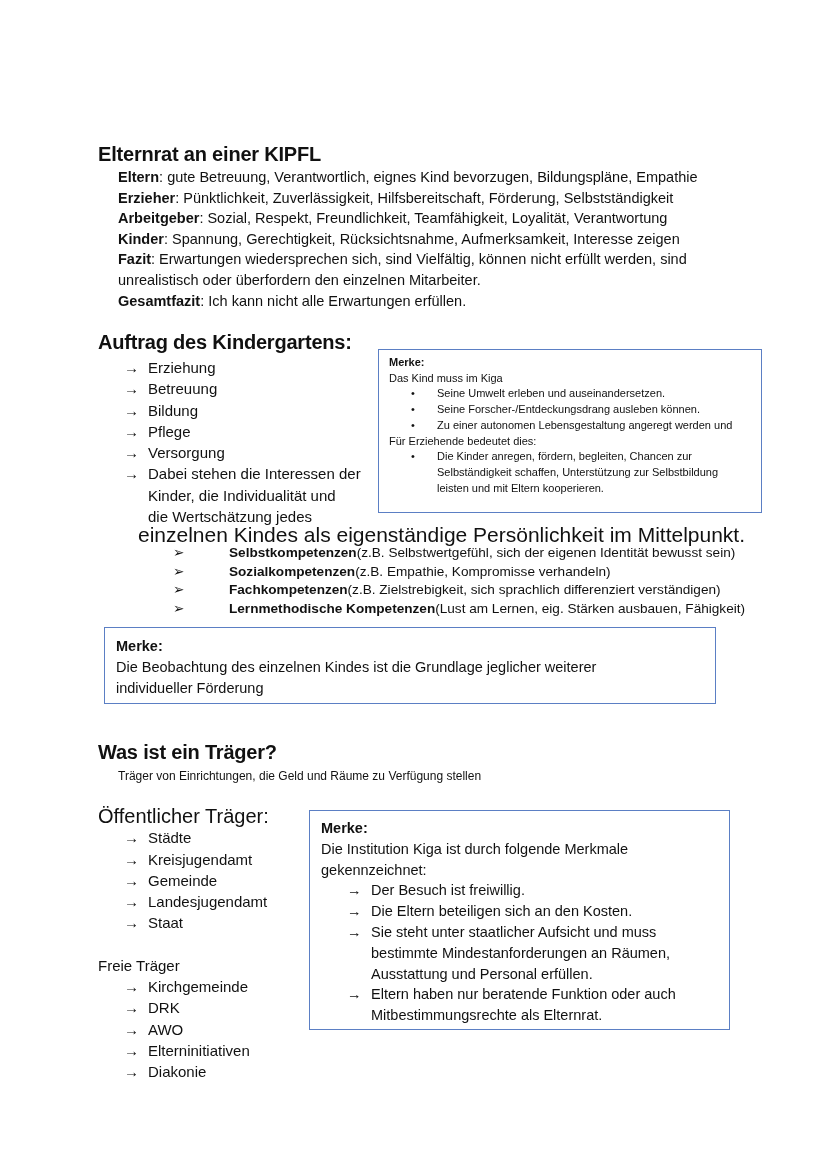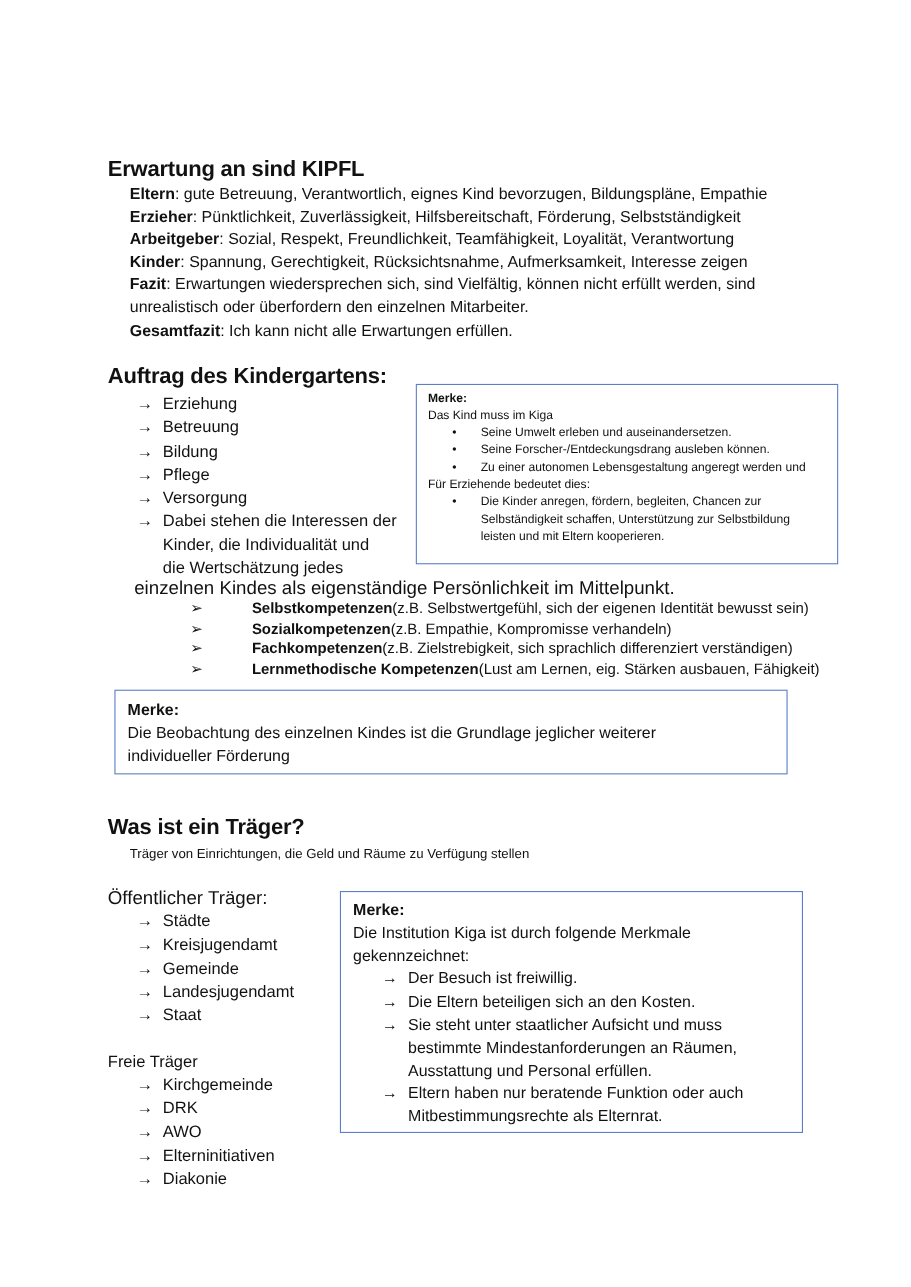--- a/index.html
+++ b/index.html
@@ -15,21 +15,21 @@
   .small { font-size: 11px; line-height: 15.7px; }
   .small .bul { display: flex; }
   .small .bul .dot { width: 48px; flex: 0 0 48px; text-align: center; }
   .comp { display: flex; font-size: 13.6px; line-height: 18.6px; white-space: nowrap; }
   .comp .tri { width: 25px; flex: 0 0 25px; }
   .comp b { font-weight: bold; margin-left: 31px; }
 </style>
 </head>
 <body>
 
-<div class="abs h1" style="left:98px; top:143px;">Erwartung an sind KIPFL</div>
+<div class="abs h1" style="left:98px; top:143px;">Elternrat an einer KIPFL</div>
 <div class="abs" style="left:98px; top:167px;">
   <div class="line"><b>Eltern</b><span>: gute Betreuung, Verantwortlich, eignes Kind bevorzugen, Bildungspläne, Empathie</span></div>
   <div class="line"><b>Erzieher</b><span>: Pünktlichkeit, Zuverlässigkeit, Hilfsbereitschaft, Förderung, Selbstständigkeit</span></div>
   <div class="line"><b>Arbeitgeber</b><span>: Sozial, Respekt, Freundlichkeit, Teamfähigkeit, Loyalität, Verantwortung</span></div>
   <div class="line"><b>Kinder</b><span>: Spannung, Gerechtigkeit, Rücksichtsnahme, Aufmerksamkeit, Interesse zeigen</span></div>
   <div class="line"><b>Fazit</b><span>: Erwartungen wiedersprechen sich, sind Vielfältig, können nicht erfüllt werden, sind</span></div>
   <div class="line"><span>unrealistisch oder überfordern den einzelnen Mitarbeiter.</span></div>
   <div class="line"><b>Gesamtfazit</b><span>: Ich kann nicht alle Erwartungen erfüllen.</span></div>
 </div>
 
@@ -57,21 +57,21 @@
     </div>
   <div class="arrow-item">
       <span class="ar">→</span>
     <span>
       <div>Dabei stehen die Interessen der</div>
       <div>Kinder, die Individualität und</div>
       <div>die Wertschätzung jedes</div>
     </span>
   </div>
 </div>
-<div class="abs" style="left:122px; top:524px; font-size:17px; line-height:21px; white-space:nowrap;">einzelnen Kindes als eigenständige Persönlichkeit im Mittelpunkt.</div>
+<div class="abs" style="left:138px; top:524px; font-size:21px; line-height:21px; white-space:nowrap;">einzelnen Kindes als eigenständige Persönlichkeit im Mittelpunkt.</div>
 
 <div class="abs box small" style="left:378px; top:349px; width:384px; height:164px; padding:5px 0 0 10px; overflow:hidden;">
   <div style="font-weight:bold;">Merke:</div>
   <div>Das Kind muss im Kiga</div>
   <div class="bul">
       <span class="dot">•</span>
       <span>Seine Umwelt erleben und auseinandersetzen.</span>
     </div>
   <div class="bul">
       <span class="dot">•</span>
@@ -120,21 +120,21 @@
 <div class="abs box" style="left:104px; top:627px; width:612px; height:77px; padding:8px 0 0 11px; font-size:14.5px; line-height:21px;">
   <div style="font-weight:bold;">Merke:</div>
   <div>Die Beobachtung des einzelnen Kindes ist die Grundlage jeglicher weiterer</div>
   <div>individueller Förderung</div>
 </div>
 
 <div class="abs h1" style="left:98px; top:741px;">Was ist ein Träger?</div>
 <div class="abs line" style="left:98px; top:766px; font-size:12px;">Träger von Einrichtungen, die Geld und Räume zu Verfügung stellen</div>
 
 <div class="abs" style="left:98px; top:806px; width:210px;">
-  <div style="font-size:17px; line-height:21.3px;">Öffentlicher Träger:</div>
+  <div style="font-size:20px; line-height:21.3px;">Öffentlicher Träger:</div>
   <div style="padding-left:26px;">
     <div class="arrow-item">
         <span class="ar">→</span>
         <span>Städte</span>
       </div>
     <div class="arrow-item">
         <span class="ar">→</span>
         <span>Kreisjugendamt</span>
       </div>
     <div class="arrow-item">

